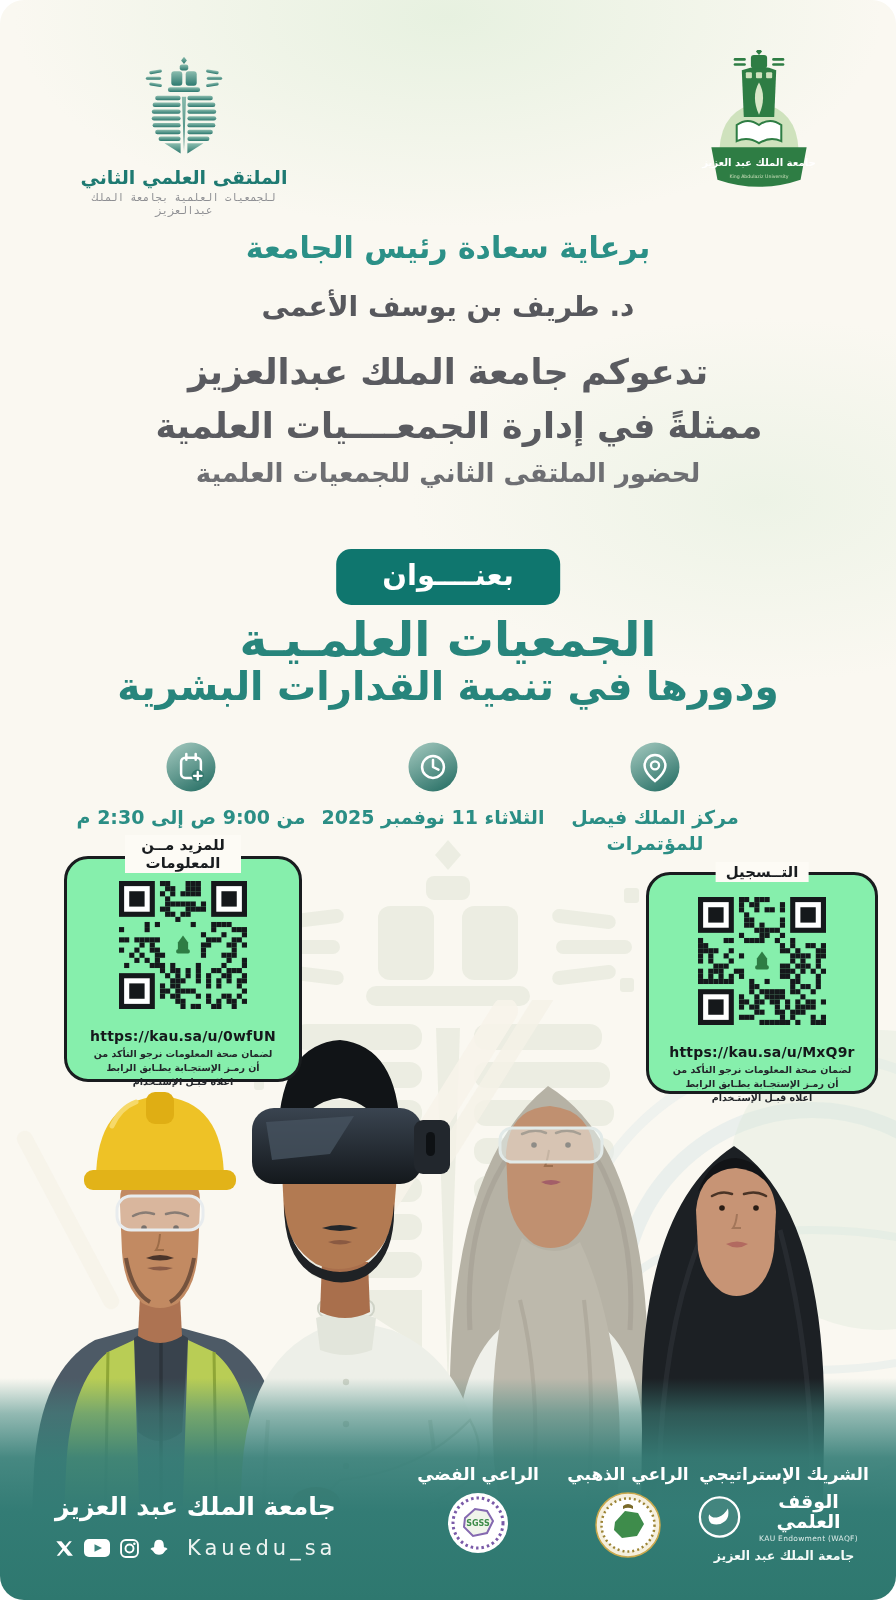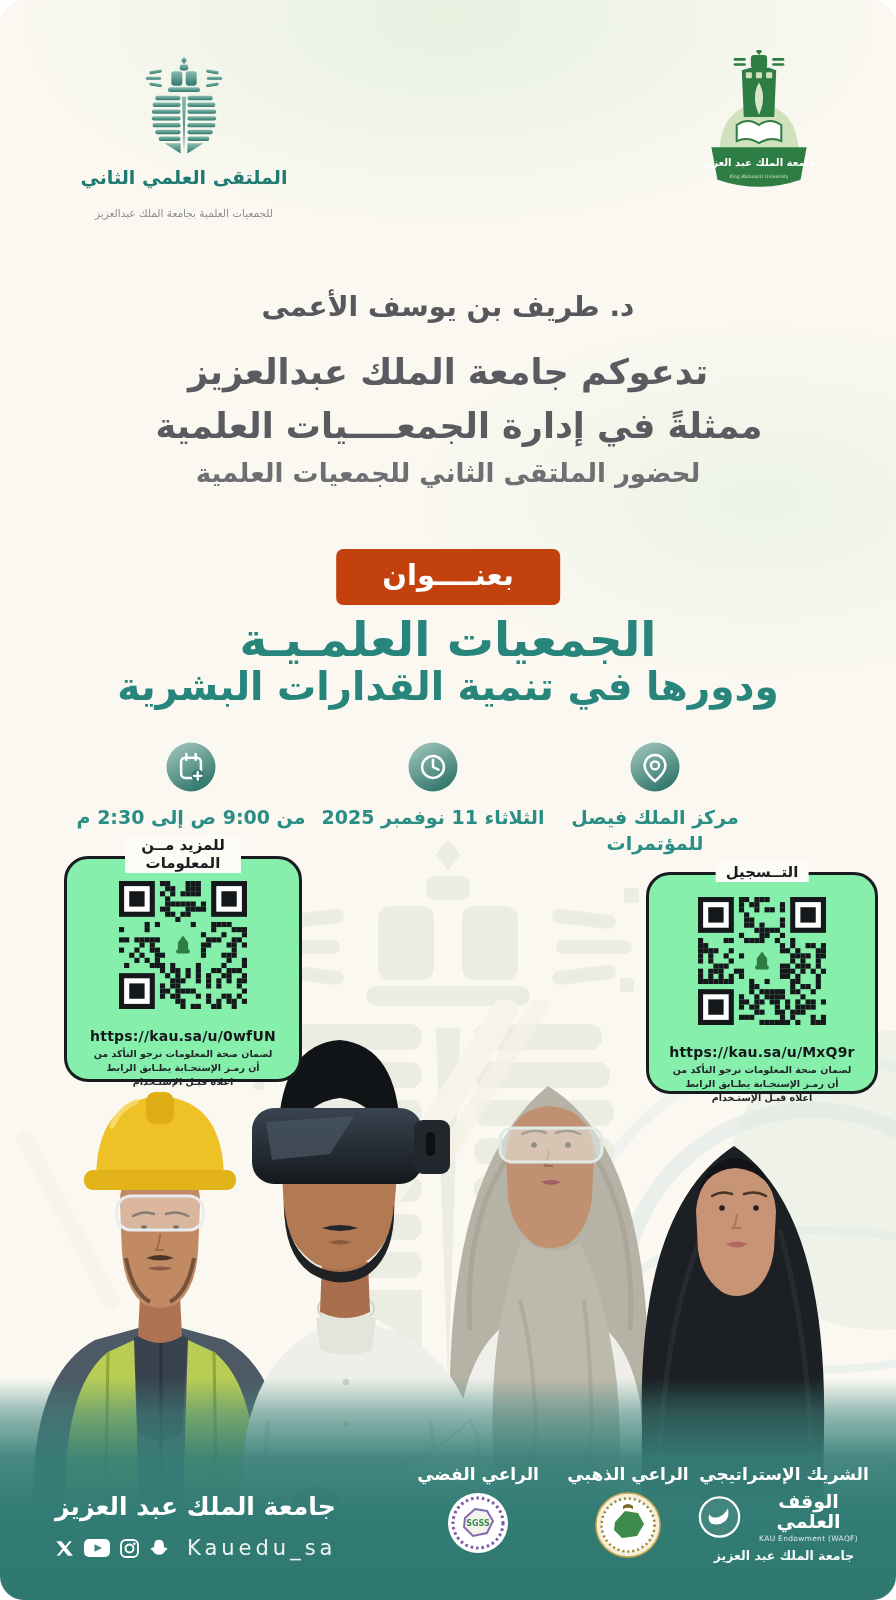--- a/index.html
+++ b/index.html
@@ -18,33 +18,33 @@
     z-index:0;
   }
   .watermark{position:absolute;left:228px;top:828px;z-index:0;opacity:.85;}
   .ar{direction:rtl;}
   .abs{position:absolute;}
   .ctr{left:0;width:896px;text-align:center;}
 
   
   .forum-logo{position:absolute;left:74px;top:56px;width:220px;text-align:center;z-index:2;}
   .forum-logo .t{font-size:19px;font-weight:bold;color:#1e7a72;margin-top:6px;}
-  .forum-logo .s{font-size:10.5px;color:#8d8e92;margin-top:19px;}
+  .forum-logo .s{font-size:10.5px;color:#8d8e92;margin-top:3px;font-family:Liberation Mono, monospace;}
   .kau-logo{position:absolute;left:700px;top:50px;z-index:2;}
 
   
   .patronage-h{top:230px;font-size:30px;font-weight:bold;color:#2b9087;z-index:2;}
   .patronage-n{top:290px;font-size:28px;font-weight:bold;color:#57585d;z-index:2;}
   .inv1{top:352px;font-size:35px;font-weight:bold;color:#5a5b60;z-index:2;}
   .inv2{top:406px;font-size:35px;font-weight:bold;color:#5a5b60;z-index:2;padding-left:11px;}
   .inv3{top:458px;font-size:26px;font-weight:bold;color:#6e6f73;z-index:2;}
   .badge{
     position:absolute;left:50%;transform:translateX(-50%);top:549px;
-    background:#c2410c;color:#fff;font-size:29px;font-weight:bold;
-    padding:9px 46px 13px 46px;border-radius:7px;z-index:2;direction:rtl;white-space:nowrap;
+    background:#0f766e;color:#fff;font-size:29px;font-weight:bold;
+    padding:9px 46px 13px 46px;border-radius:15px;z-index:2;direction:rtl;white-space:nowrap;
   }
   .title1{top:612px;font-size:47px;font-weight:bold;color:#27857c;z-index:2;}
   .title2{top:664px;font-size:39px;font-weight:bold;color:#27857c;z-index:2;}
 
   
   .detail{position:absolute;top:742px;width:230px;text-align:center;z-index:2;}
   .detail .txt{font-size:19px;font-weight:bold;color:#2b8e85;margin-top:9px;line-height:1.35;}
   .d-loc{left:540px;} .d-date{left:318px;} .d-time{left:76px;}
 
   
@@ -193,20 +193,21 @@
       <rect x="52" y="22" width="6" height="6" rx="1" fill="#cfe2bd"></rect>
       <rect x="62" y="22" width="6" height="6" rx="1" fill="#cfe2bd"></rect>
       <path d="M55,32 Q63,46 55,64 Q47,46 55,32 Z" fill="#d9e7c8"></path>
       <path d="M33,74 Q44,66 55,74 Q66,66 77,74 L77,90 Q66,85 55,92 Q44,85 33,90 Z" fill="#ffffff" stroke="#2e7d44" stroke-width="2"></path>
       <path d="M8,96 L102,96 L96,128 Q55,142 14,128 Z" fill="#2e7d44"></path>
       <text x="55" y="114" text-anchor="middle" font-size="10" font-weight="bold" fill="#ffffff" font-family="DejaVu Sans, sans-serif">جامعة الملك عبد العزيز</text>
       <text x="55" y="126" text-anchor="middle" font-size="4.6" fill="#cfe2bd" font-family="DejaVu Sans, sans-serif">King Abdulaziz University</text>
     </svg>
   </div>
 
+  <div class="abs ctr patronage-h ar">برعاية سعادة رئيس الجامعة</div>
   <div class="abs ctr patronage-n ar">د. طريف بن يوسف الأعمى</div>
 
   <div class="abs ctr inv1 ar">تدعوكم جامعة الملك عبدالعزيز</div>
   <div class="abs ctr inv2 ar">ممثلةً في إدارة الجمعــــيات العلمية</div>
   <div class="abs ctr inv3 ar">لحضور الملتقى الثاني للجمعيات العلمية</div>
 
   <div class="badge">بعنــــوان</div>
 
   <div class="abs ctr title1 ar">الجمعيات العلمـيـة</div>
   <div class="abs ctr title2 ar">ودورها في تنمية القدارات البشرية</div>

